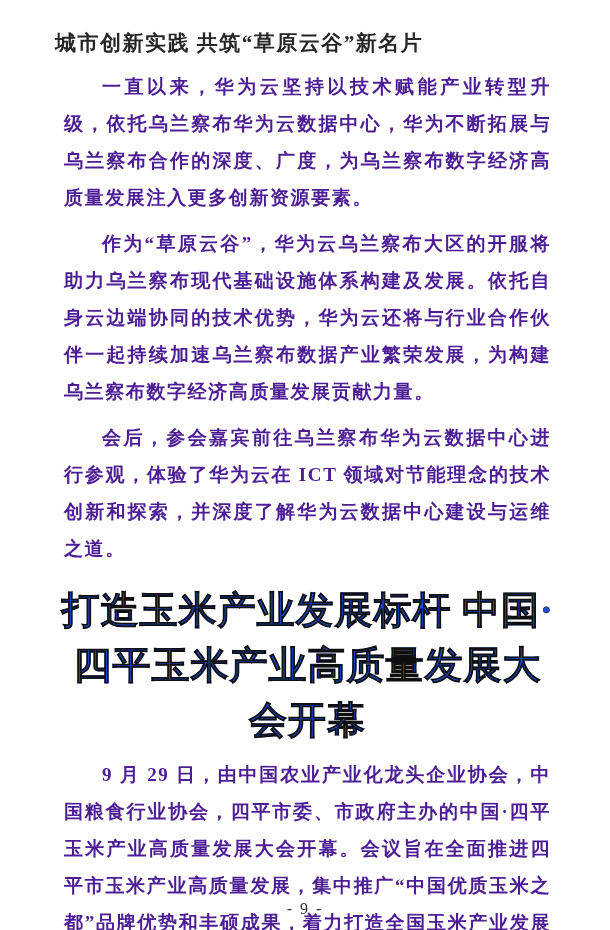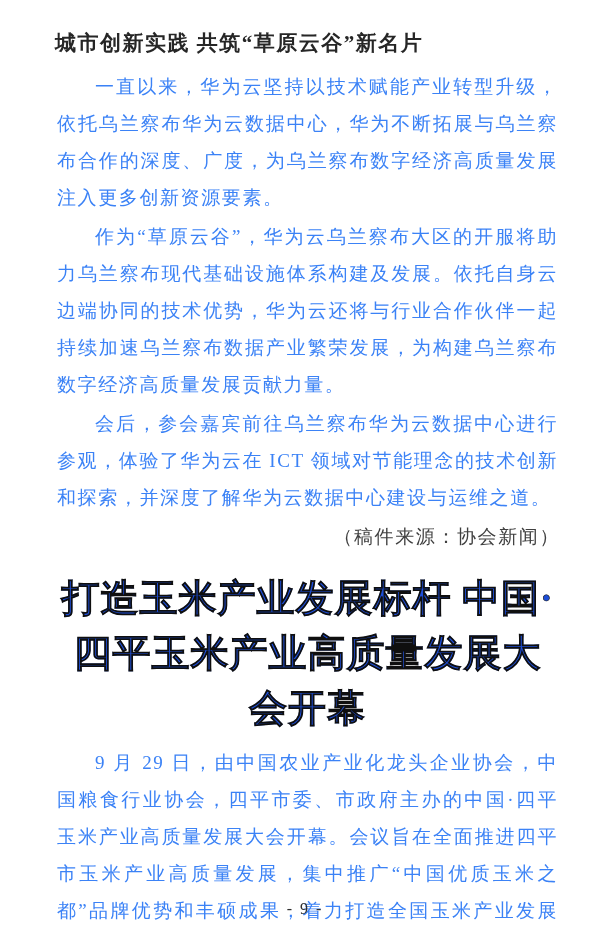--- a/index.html
+++ b/index.html
@@ -26,26 +26,27 @@
   .article1-title {
     font-size: 21px;
     font-weight: bold;
     color: #262626;
     letter-spacing: 1.5px;
     line-height: 26px;
     margin: 0;
   }
   .body-para {
     font-size: 19px;
-    color: #3b82f6;
+    color: #4c1d95;
     line-height: 37px;
     letter-spacing: 1.6px;
     text-align: justify;
     text-indent: 2em;
-    margin: 2px;
+    margin: 9px;
+    font-weight: bold;
   }
   .first-para {
     margin-top: 12px;
   }
   .source-line {
     font-size: 19px;
     color: #3f3f3f;
     line-height: 37px;
     letter-spacing: 1.6px;
     text-align: right;
@@ -81,21 +82,20 @@
 <div class="page">
 
   <h1 class="article1-title">城市创新实践 共筑“草原云谷”新名片</h1>
 
   <p class="body-para first-para">一直以来，华为云坚持以技术赋能产业转型升级，依托乌兰察布华为云数据中心，华为不断拓展与乌兰察布合作的深度、广度，为乌兰察布数字经济高质量发展注入更多创新资源要素。</p>
 
   <p class="body-para">作为“草原云谷”，华为云乌兰察布大区的开服将助力乌兰察布现代基础设施体系构建及发展。依托自身云边端协同的技术优势，华为云还将与行业合作伙伴一起持续加速乌兰察布数据产业繁荣发展，为构建乌兰察布数字经济高质量发展贡献力量。</p>
 
   <p class="body-para">会后，参会嘉宾前往乌兰察布华为云数据中心进行参观，体验了华为云在 ICT 领域对节能理念的技术创新和探索，并深度了解华为云数据中心建设与运维之道。</p>
 
-  <p class="source-line">（稿件来源：协会新闻）</p>
 
   <h2 class="article2-title">打造玉米产业发展标杆 中国·四平玉米产业高质量发展大会开幕</h2>
 
   <p class="body-para article2-para">9 月 29 日，由中国农业产业化龙头企业协会，中国粮食行业协会，四平市委、市政府主办的中国·四平玉米产业高质量发展大会开幕。会议旨在全面推进四平市玉米产业高质量发展，集中推广“中国优质玉米之都”品牌优势和丰硕成果，着力打造全国玉米产业发展标杆。国内玉</p>
 
 </div>
 
 <div class="page-footer">- 9 -</div>
 
 </body></html>

